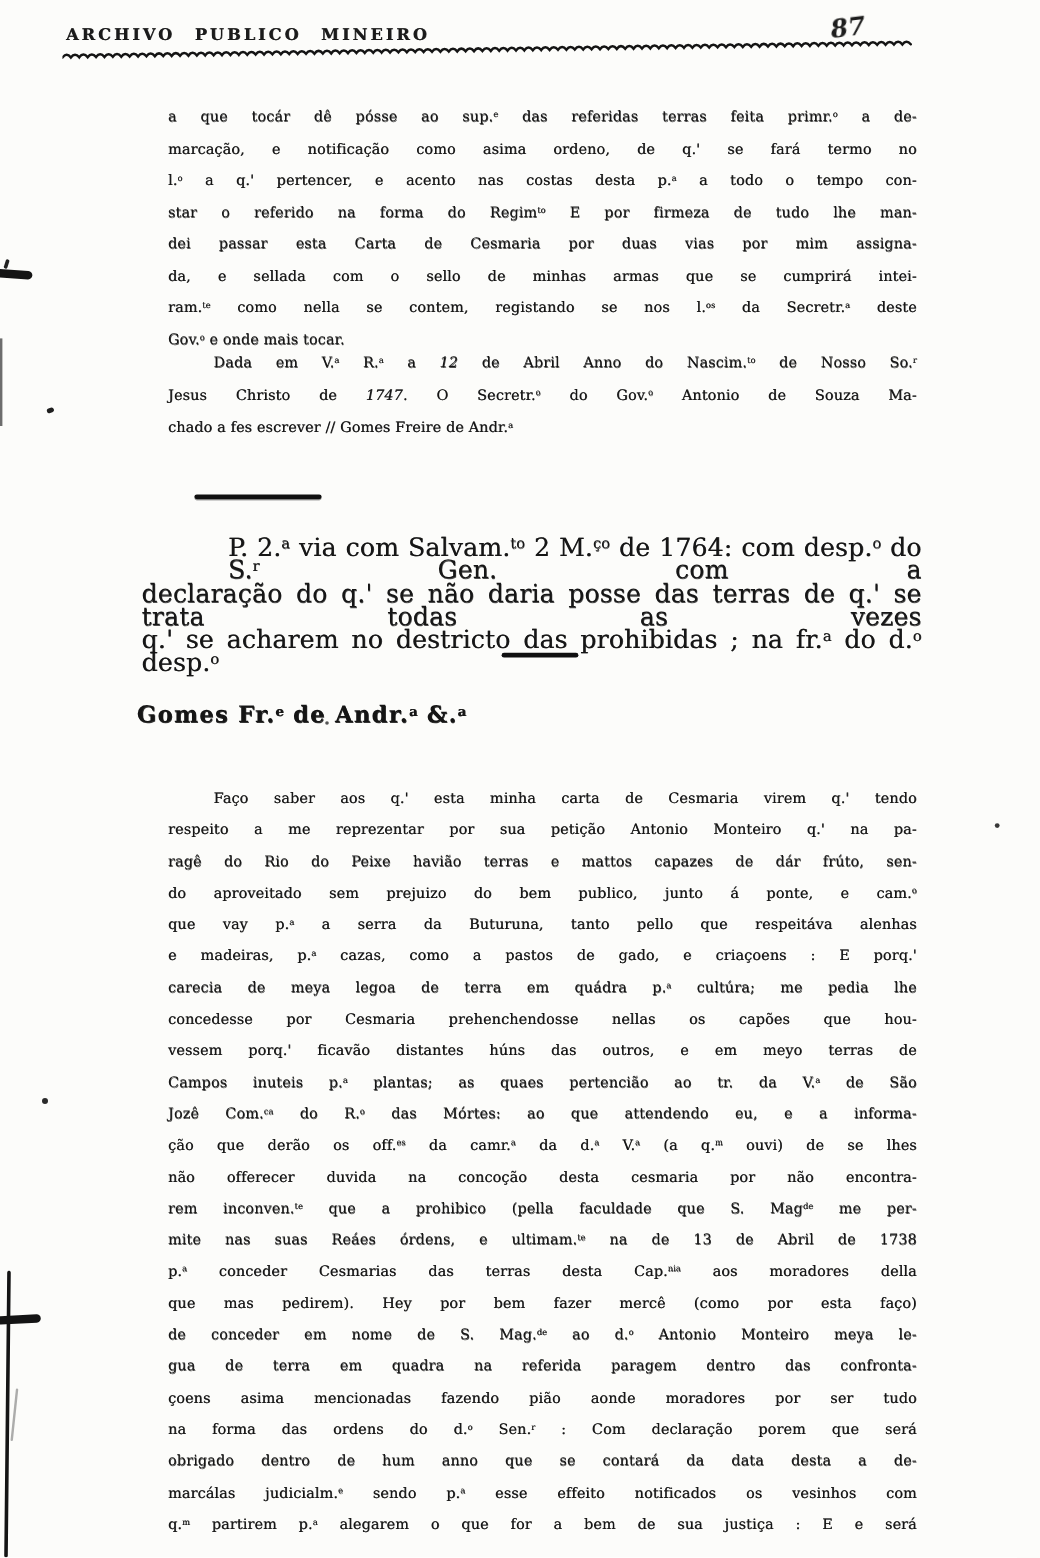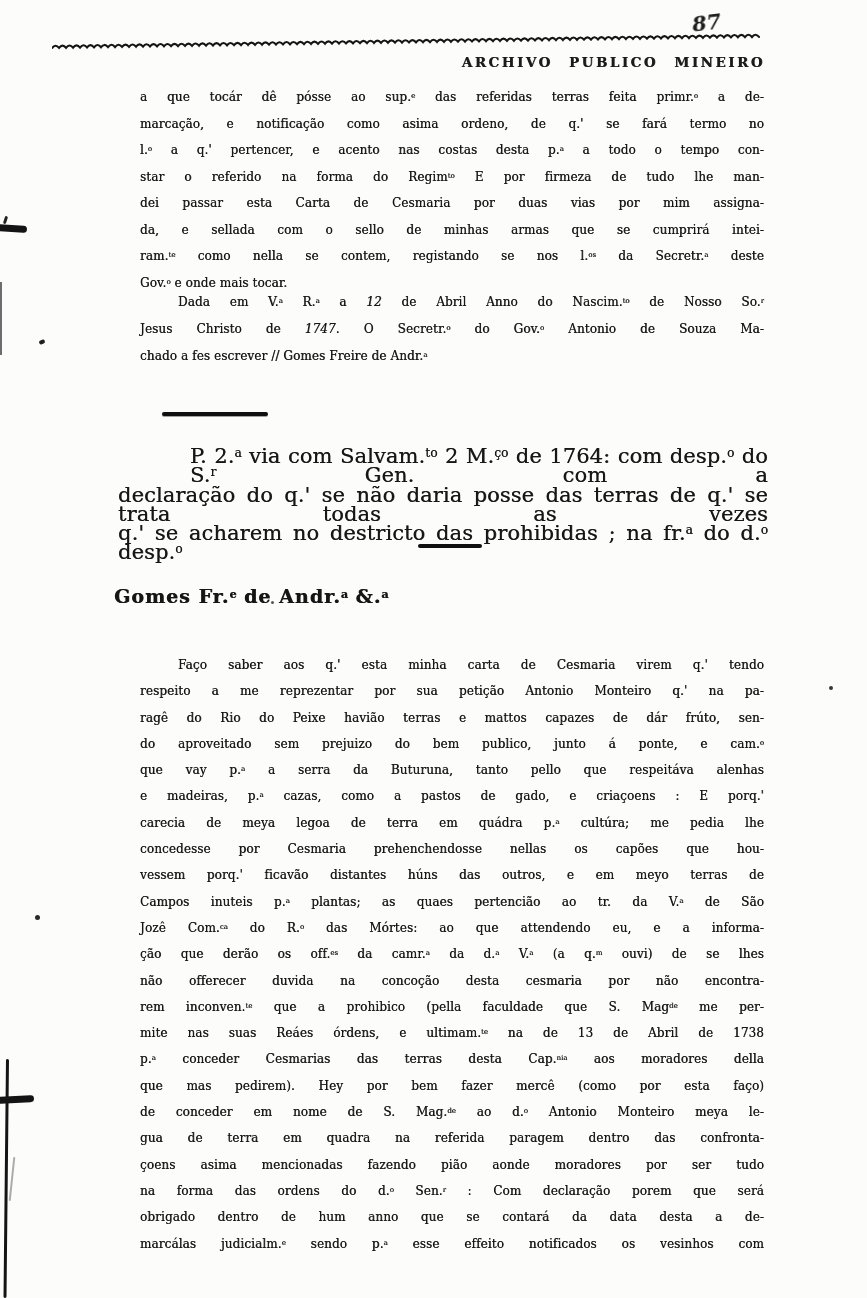--- a/index.html
+++ b/index.html
@@ -6,24 +6,23 @@
   html,body { width:867px; height:1298px; background:#ffffff; }
   .page {
     position:relative; width:867px; height:1298px;
     background:#fcfcfa; overflow:hidden;
     font-family:"DejaVu Serif","Liberation Serif",serif;
     color:#161616;
   }
   
   .running-head {
     position:absolute; top:21px; left:55px; width:710px;
-    text-align:right; font-size:13.5px; font-weight:bold;
+    text-align:left; font-size:13.5px; font-weight:bold;
     letter-spacing:2.5px; word-spacing:9px; color:#1b1b1b;
     text-shadow:0.4px 0.2px 0 rgba(0,0,0,0.7);
-    margin-top:33px;
   }
   .page-number {
     position:absolute; top:10px; left:692px;
     font-size:21px; font-weight:bold; font-style:italic;
     transform:rotate(-7deg); filter:blur(0.45px); color:#1d1d1d;
   }
   .header-rule {
     position:absolute; top:37px; left:52px;
     transform:rotate(-0.9deg); transform-origin:left center;
   }
@@ -130,20 +129,21 @@
       <div class="line">rem inconven.<sup>te</sup> que a prohibico (pella faculdade que S. Mag<sup>de</sup> me per-</div>
       <div class="line">mite nas suas Reáes órdens, e ultimam.<sup>te</sup> na de 13 de Abril de 1738</div>
       <div class="line">p.<sup>a</sup> conceder Cesmarias das terras desta Cap.<sup>nia</sup> aos moradores della</div>
       <div class="line">que mas pedirem).  Hey por bem fazer mercê (como por esta faço)</div>
       <div class="line">de conceder em nome de S. Mag.<sup>de</sup> ao d.<sup>o</sup> Antonio Monteiro meya le-</div>
       <div class="line">gua de terra em quadra na referida paragem dentro das confronta-</div>
       <div class="line">çoens asima mencionadas fazendo pião aonde moradores por ser tudo</div>
       <div class="line">na forma das ordens do d.<sup>o</sup> Sen.<sup>r</sup> : Com declaração porem que será</div>
       <div class="line">obrigado dentro de hum anno que se contará da data desta a de-</div>
       <div class="line">marcálas judicialm.<sup>e</sup> sendo p.<sup>a</sup> esse effeito notificados os vesinhos com</div>
+      <div class="line">q.<sup>m</sup> partirem p.<sup>a</sup> alegarem o que for a bem de sua justiça : E e será</div>
     </div>
 
   <div class="mark mark-topleft-bar"></div>
   <div class="mark mark-topleft-tick"></div>
   <div class="mark mark-left-vline"></div>
   <div class="mark speck-1"></div>
   <div class="mark dot-right"></div>
   <div class="mark dot-left"></div>
   <div class="mark mark-botleft-vline"></div>
   <div class="mark mark-botleft-cross"></div>

